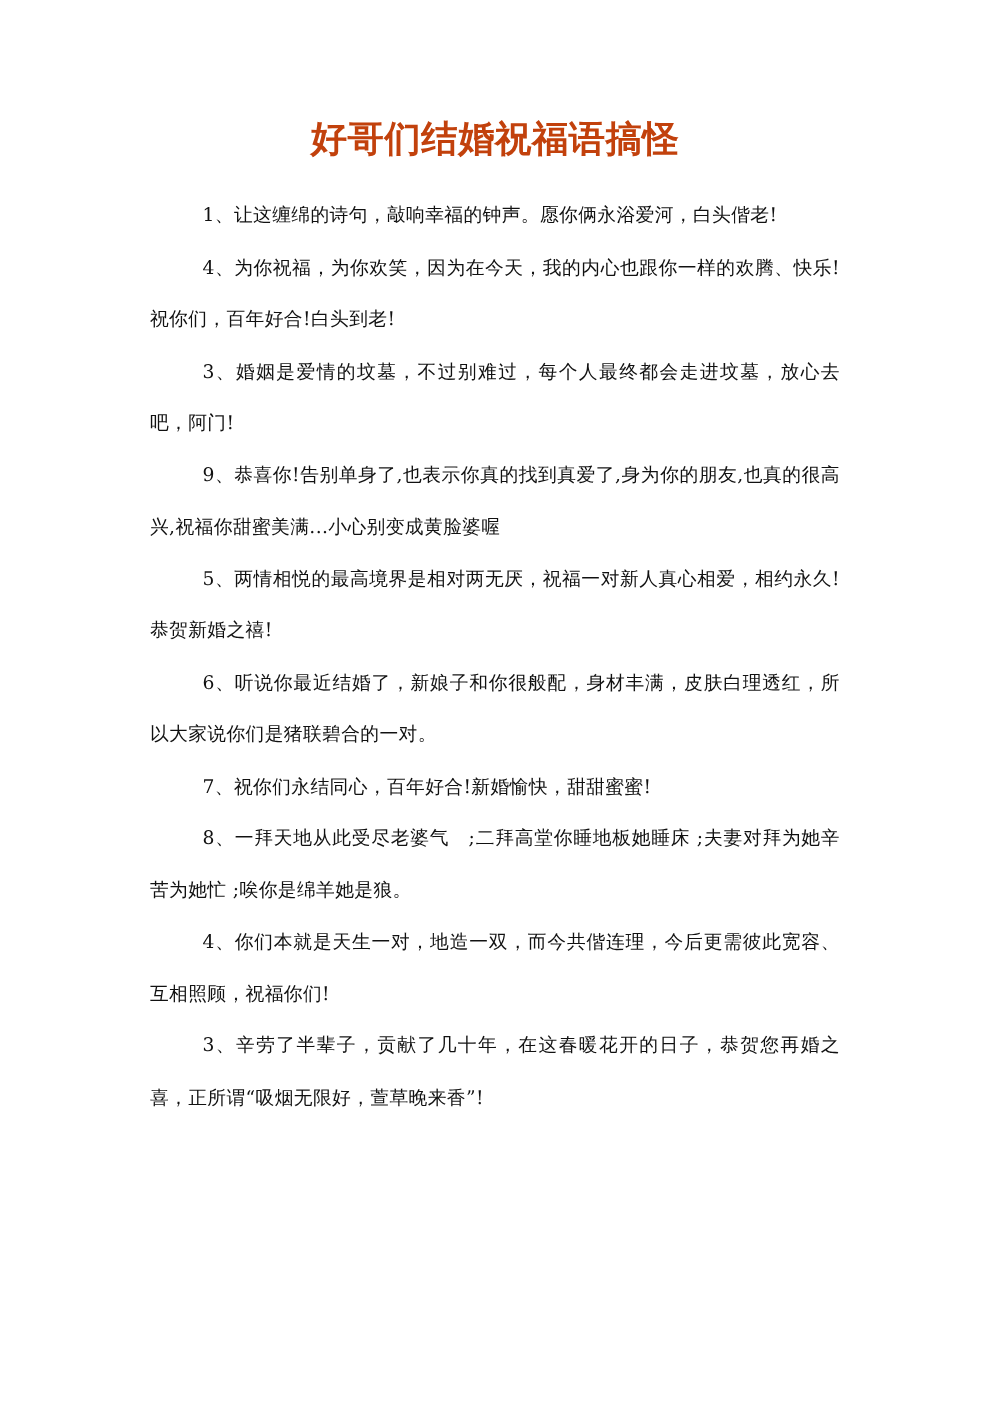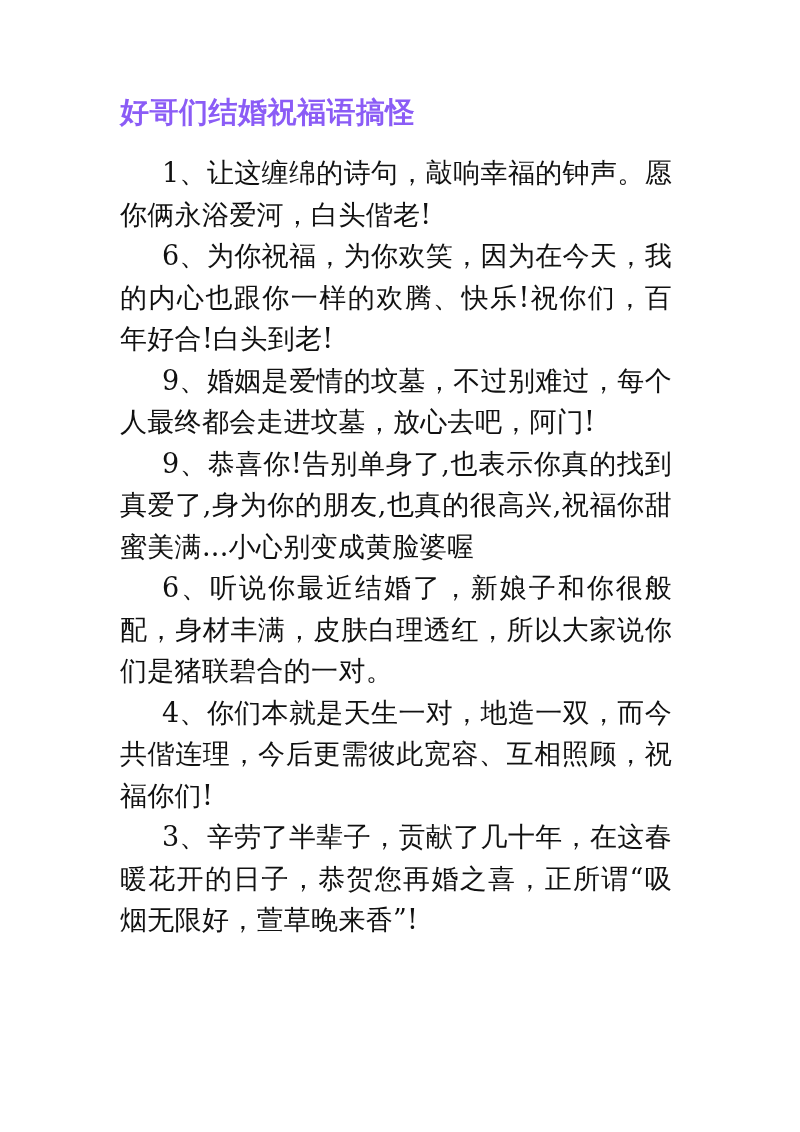--- a/index.html
+++ b/index.html
@@ -16,45 +16,48 @@
       color: #111111;
     }
     .page {
       position: absolute;
       left: 120px;
       top: 92px;
       width: 552px;
     }
     .title {
       margin: 0;
-      text-align: left;
+      text-align: center;
       font-family: Liberation Sans, sans-serif;
       font-weight: bold;
       font-size: 29px;
       line-height: 40px;
       height: 40px;
       letter-spacing: 0.5px;
       margin-bottom: 20px;
-      color: #8b5cf6;
+      color: #c2410c;
     }
     .para {
       margin: 0;
-      font-size: 27px;
+      font-size: 15px;
       line-height: 41.5px;
       text-indent: 42px;
       text-align: justify;
       word-break: break-all;
       letter-spacing: 0.3px;
     }
   </style>
 </head>
 <body>
 
 <div class="page">
   <h1 class="title">好哥们结婚祝福语搞怪</h1>
   <p class="para">1、让这缠绵的诗句，敲响幸福的钟声。愿你俩永浴爱河，白头偕老!</p>
-  <p class="para">6、为你祝福，为你欢笑，因为在今天，我的内心也跟你一样的欢腾、快乐!祝你们，百年好合!白头到老!</p>
-  <p class="para">9、婚姻是爱情的坟墓，不过别难过，每个人最终都会走进坟墓，放心去吧，阿门!</p>
+  <p class="para">4、为你祝福，为你欢笑，因为在今天，我的内心也跟你一样的欢腾、快乐!祝你们，百年好合!白头到老!</p>
+  <p class="para">3、婚姻是爱情的坟墓，不过别难过，每个人最终都会走进坟墓，放心去吧，阿门!</p>
   <p class="para">9、恭喜你!告别单身了,也表示你真的找到真爱了,身为你的朋友,也真的很高兴,祝福你甜蜜美满...小心别变成黄脸婆喔</p>
+  <p class="para">5、两情相悦的最高境界是相对两无厌，祝福一对新人真心相爱，相约永久!恭贺新婚之禧!</p>
   <p class="para">6、听说你最近结婚了，新娘子和你很般配，身材丰满，皮肤白理透红，所以大家说你们是猪联碧合的一对。</p>
+  <p class="para">7、祝你们永结同心，百年好合!新婚愉快，甜甜蜜蜜!</p>
+  <p class="para">8、一拜天地从此受尽老婆气　;二拜高堂你睡地板她睡床 ;夫妻对拜为她辛苦为她忙 ;唉你是绵羊她是狼。</p>
   <p class="para">4、你们本就是天生一对，地造一双，而今共偕连理，今后更需彼此宽容、互相照顾，祝福你们!</p>
   <p class="para">3、辛劳了半辈子，贡献了几十年，在这春暖花开的日子，恭贺您再婚之喜，正所谓“吸烟无限好，萱草晚来香”!</p>
 </div>
 
 </body></html>

